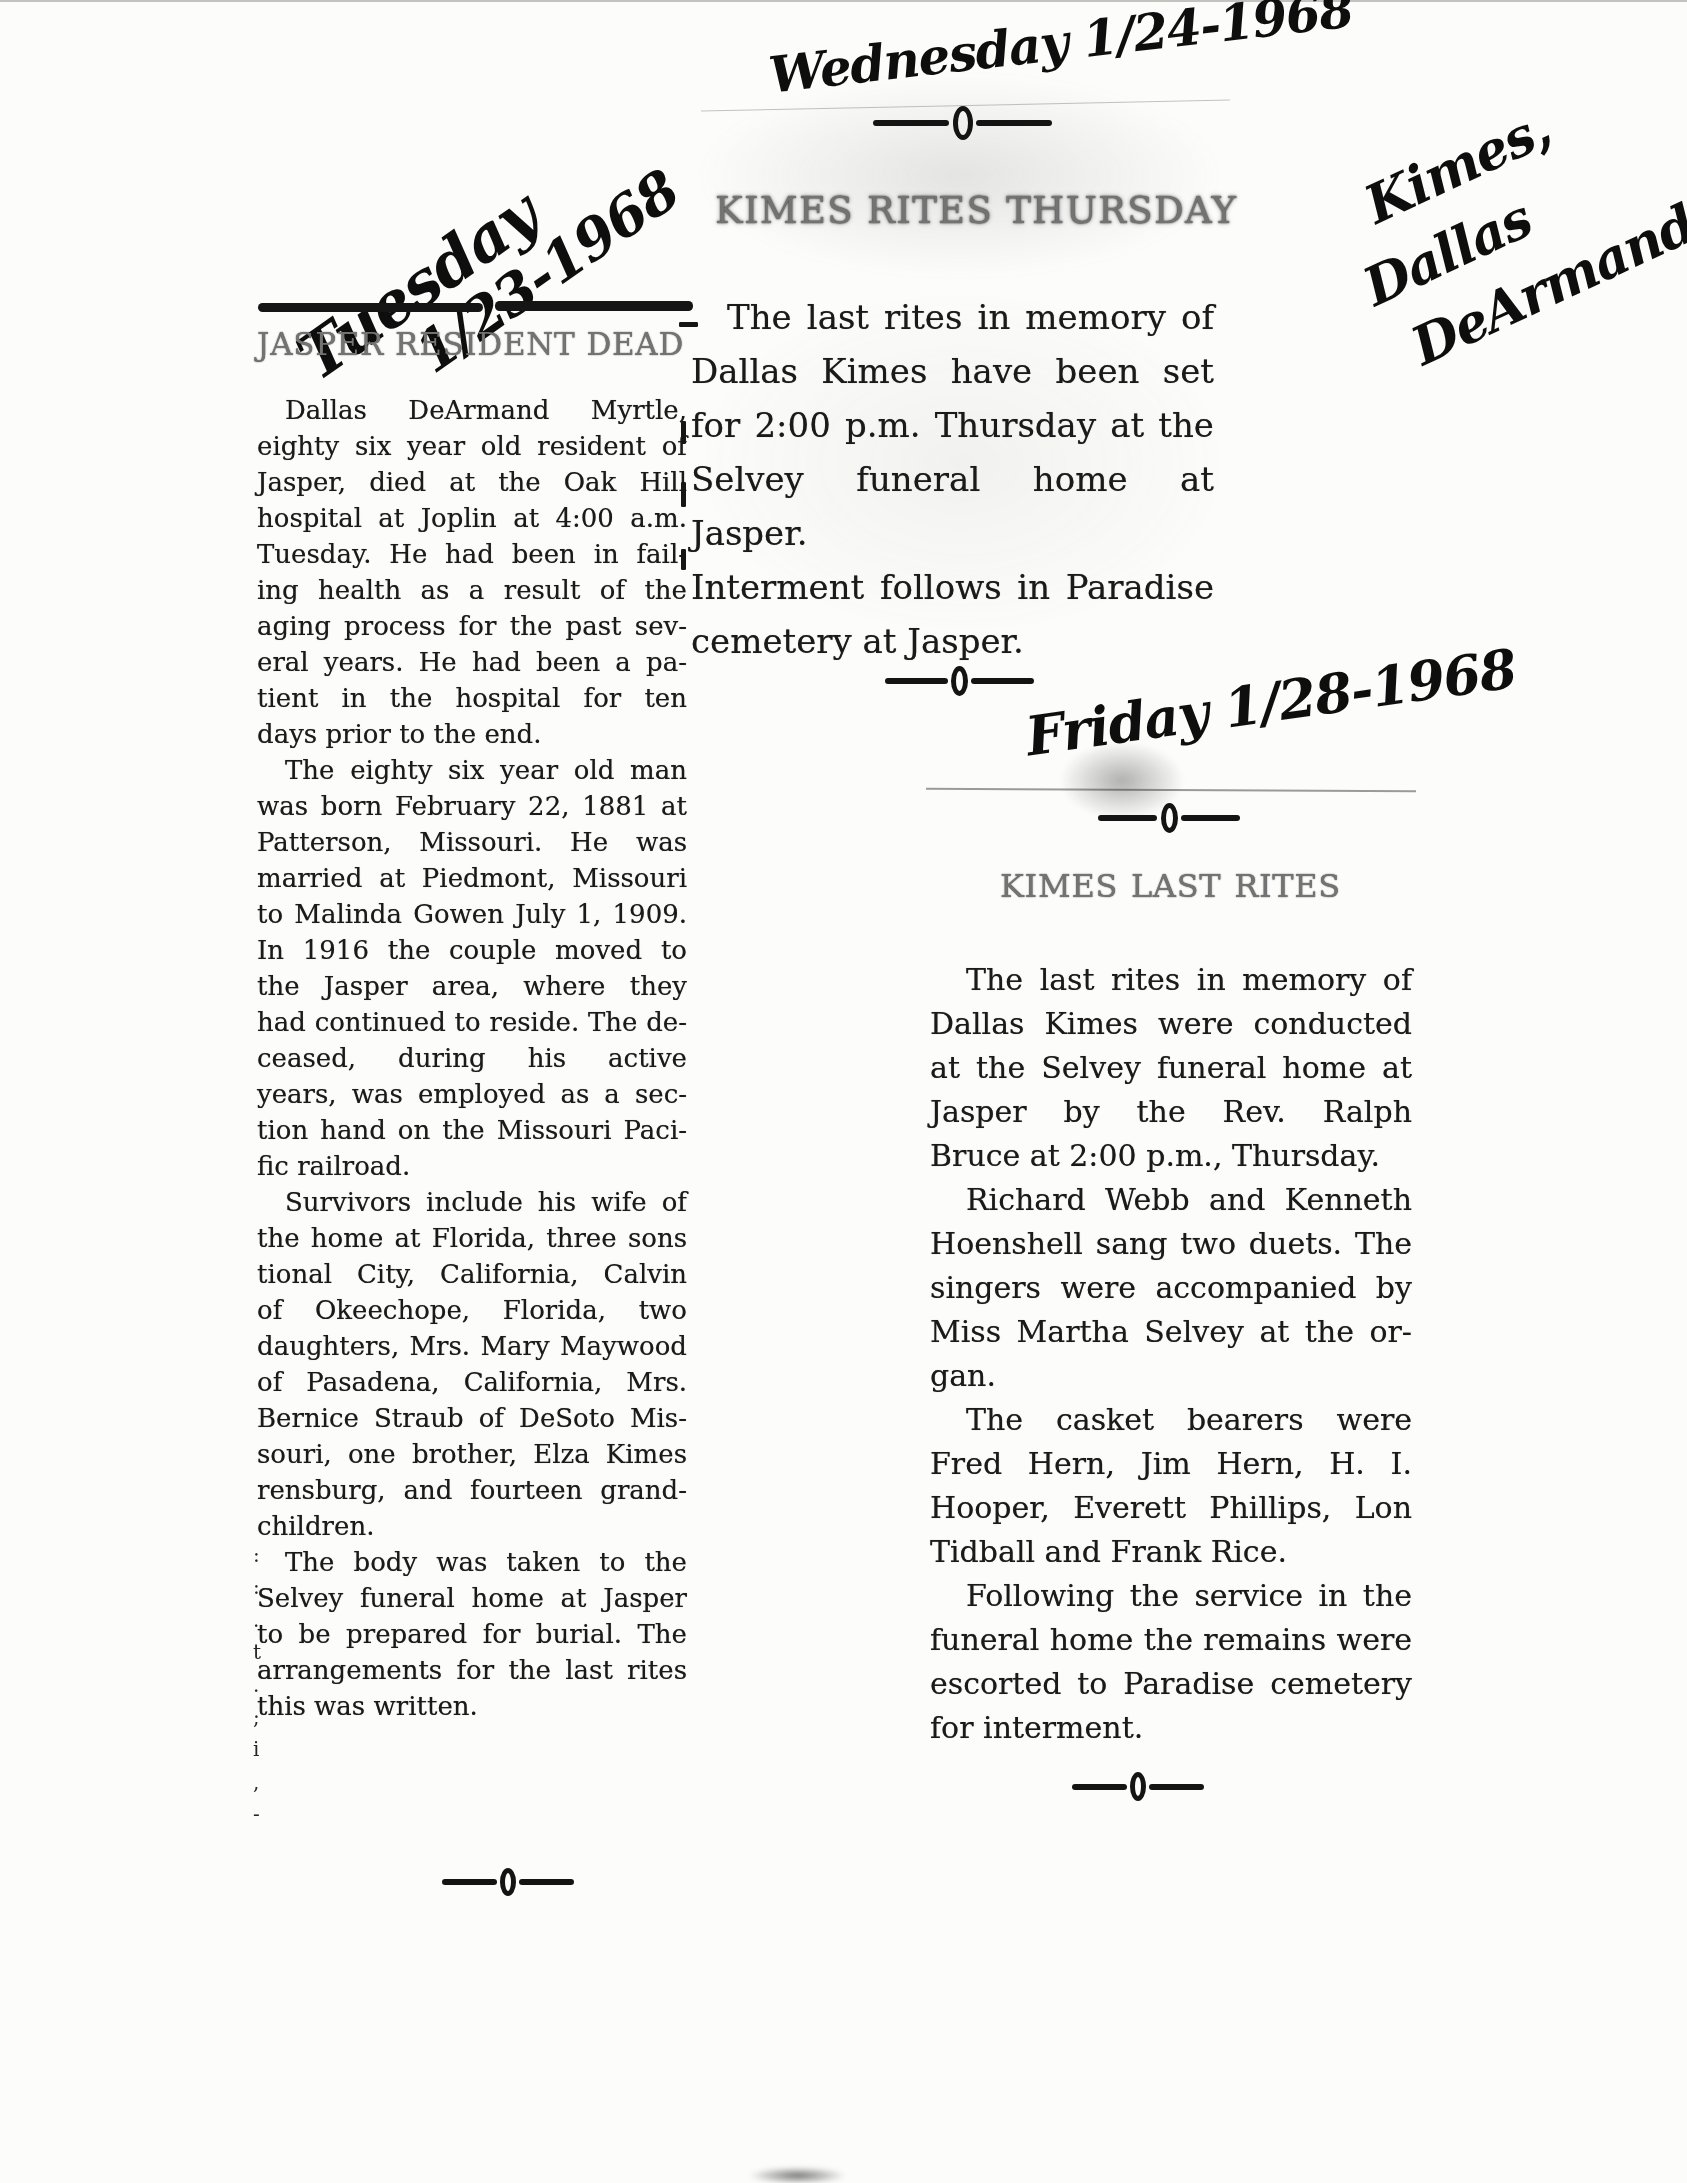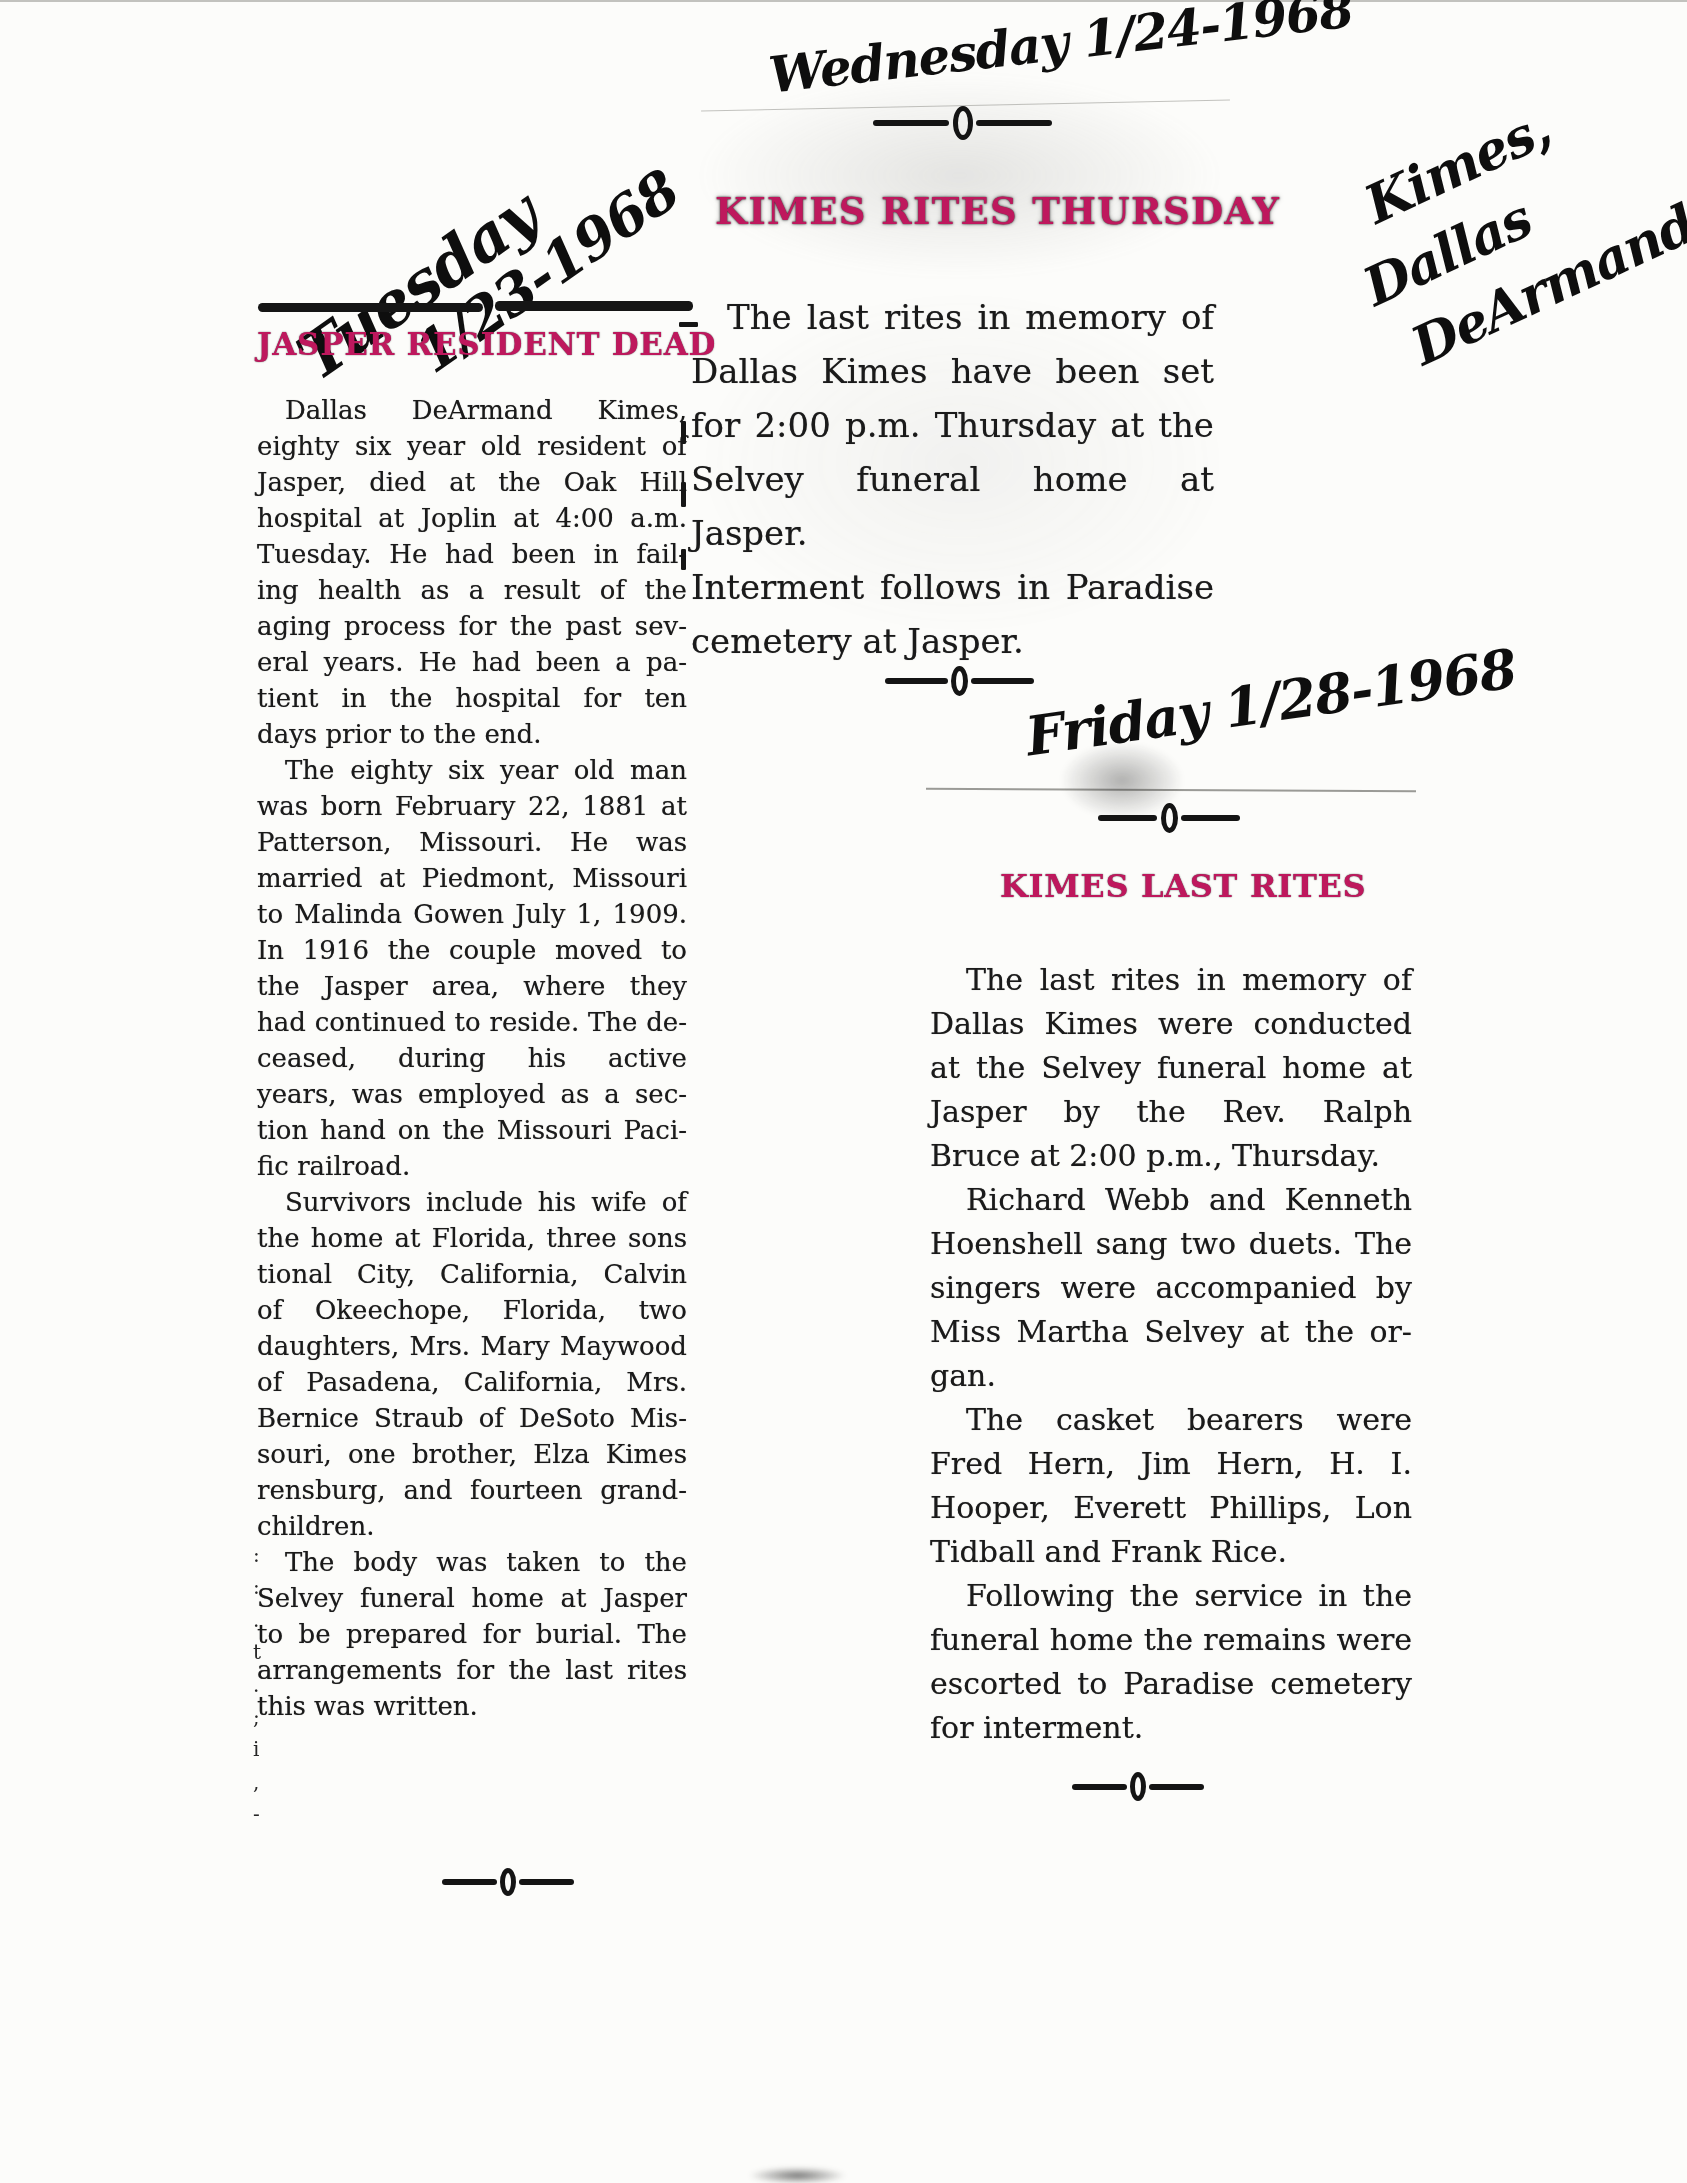--- a/index.html
+++ b/index.html
@@ -13,23 +13,23 @@
   .body-text{position:absolute;text-shadow:0 0 0.7px rgba(10,10,10,.55);}
   .tl{display:block;text-align:justify;white-space:normal;}
   .tl.j{text-align-last:justify;}
   .a1 .tl{font-size:26px;line-height:36px;}
   .a1 .tl.ind{padding-left:28px;}
   .a2 .tl{font-size:34px;line-height:54px;}
   .a2 .tl.ind{padding-left:36px;}
   .a3 .tl{font-size:30px;line-height:44px;}
   .a3 .tl.ind{padding-left:36px;}
   .headline{
-    position:absolute;font-weight:bold;letter-spacing:0.7px;
+    position:absolute;font-weight:normal;letter-spacing:0.7px;
     text-align:justify;text-align-last:justify;white-space:nowrap;
-    color:#be185d;
+    color:#737373;
   }
   .hl1{font-size:31px;text-shadow:0 0 1.3px rgba(0,0,0,.75);}
   .hl2{font-size:37px;text-shadow:0 0 2px rgba(0,0,0,.85),0 0 5.3px rgba(0,0,0,.35);letter-spacing:1.3px;}
   .hl3{font-size:32px;text-shadow:0 0 1.3px rgba(0,0,0,.8);}
   
   .orn{position:absolute;display:flex;align-items:center;}
   .orn .bar{flex:1;height:6px;background:#141414;border-radius:3.3px;}
   .orn .oval{border:5.3px solid #141414;border-radius:50%;margin:0 3.3px;box-sizing:border-box;background:transparent;}
   .rule{position:absolute;background:#151515;border-radius:4.6px;}
   .faint{position:absolute;background:#c2c2be;}
@@ -69,21 +69,21 @@
   <div style="margin-left:36px;">Kimes,</div>
   <div style="margin-left:0;">Dallas</div>
   <div style="margin-left:18.5px;">DeArmand</div>
 </div>
 
 <div class="clip">
   <div class="rule" style="left:258px;top:303px;width:225px;height:8.6px;"></div>
   <div class="rule" style="left:495px;top:301px;width:198px;height:10px;"></div>
   <div class="headline hl1" style="left:257px;top:326px;width:427px;">JASPER RESIDENT DEAD</div>
   <div class="body-text a1" style="left:257px;top:392px;width:430px;">
-      <div class="tl j ind">Dallas DeArmand Kimes,</div>
+      <div class="tl j ind">Dallas DeArmand Myrtle,</div>
       <div class="tl j">eighty six year old resident of</div>
       <div class="tl j">Jasper, died at the Oak Hill</div>
       <div class="tl j">hospital at Joplin at 4:00 a.m.</div>
       <div class="tl j">Tuesday. He had been in fail-</div>
       <div class="tl j">ing health as a result of the</div>
       <div class="tl j">aging process for the past sev-</div>
       <div class="tl j">eral years. He had been a pa-</div>
       <div class="tl j">tient in the hospital for ten</div>
       <div class="tl">days prior to the end.</div>
       <div class="tl j ind">The eighty six year old man</div>

